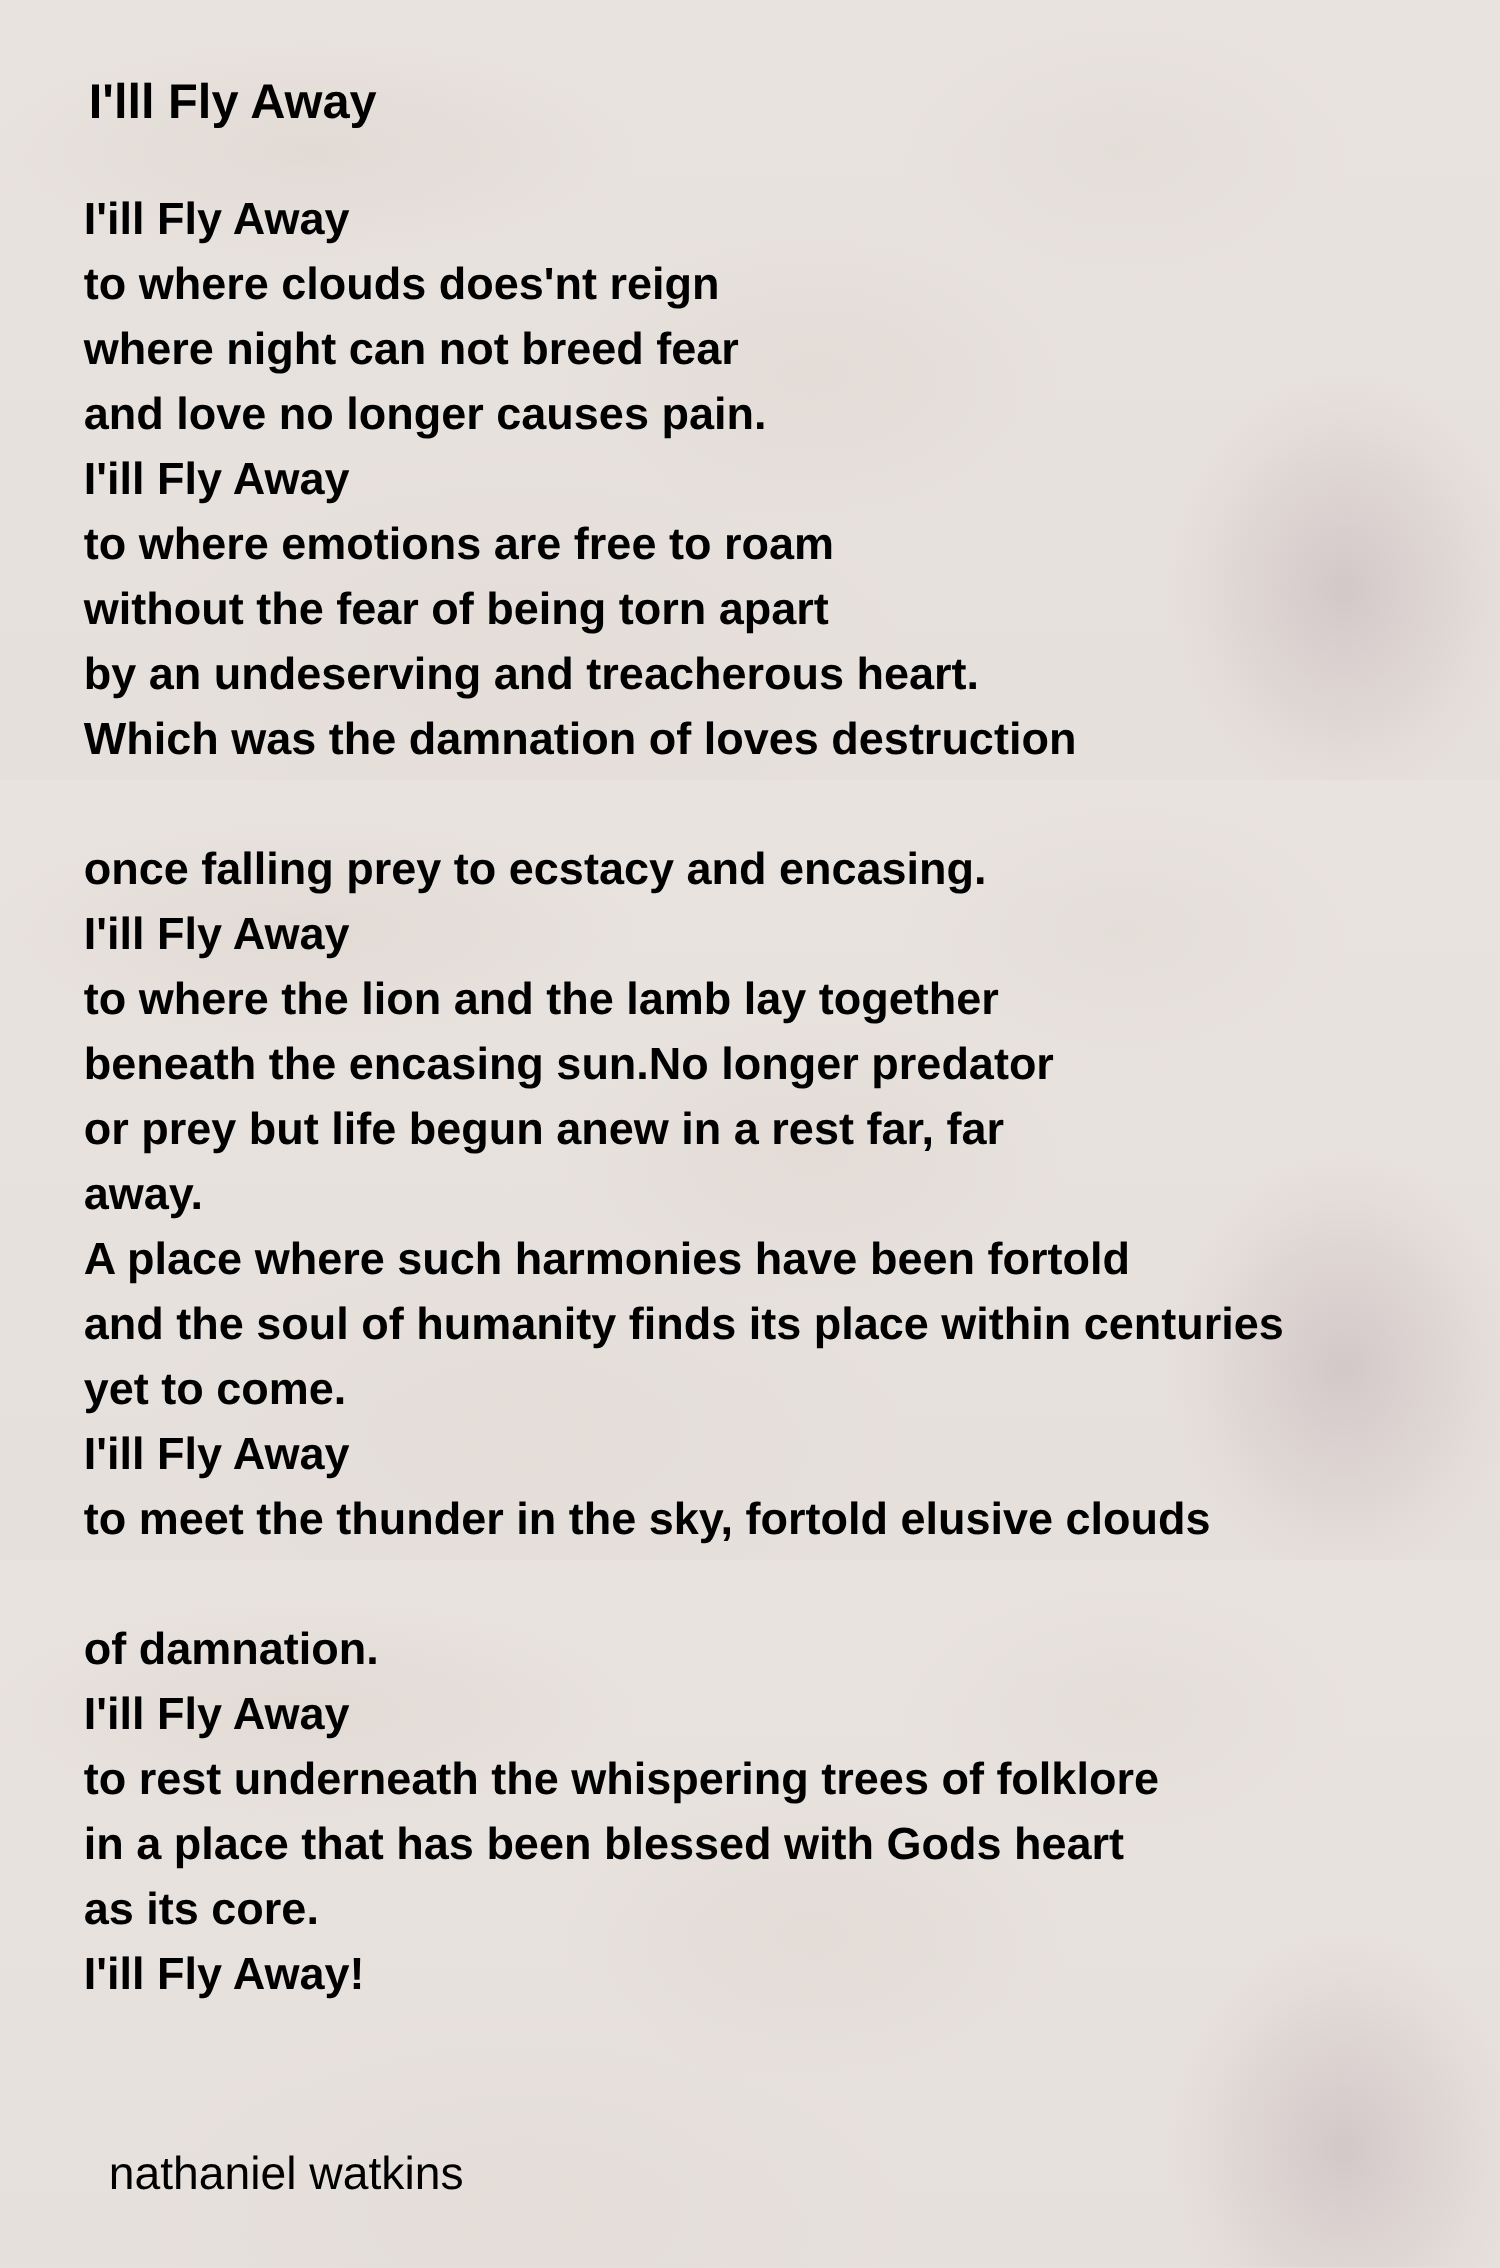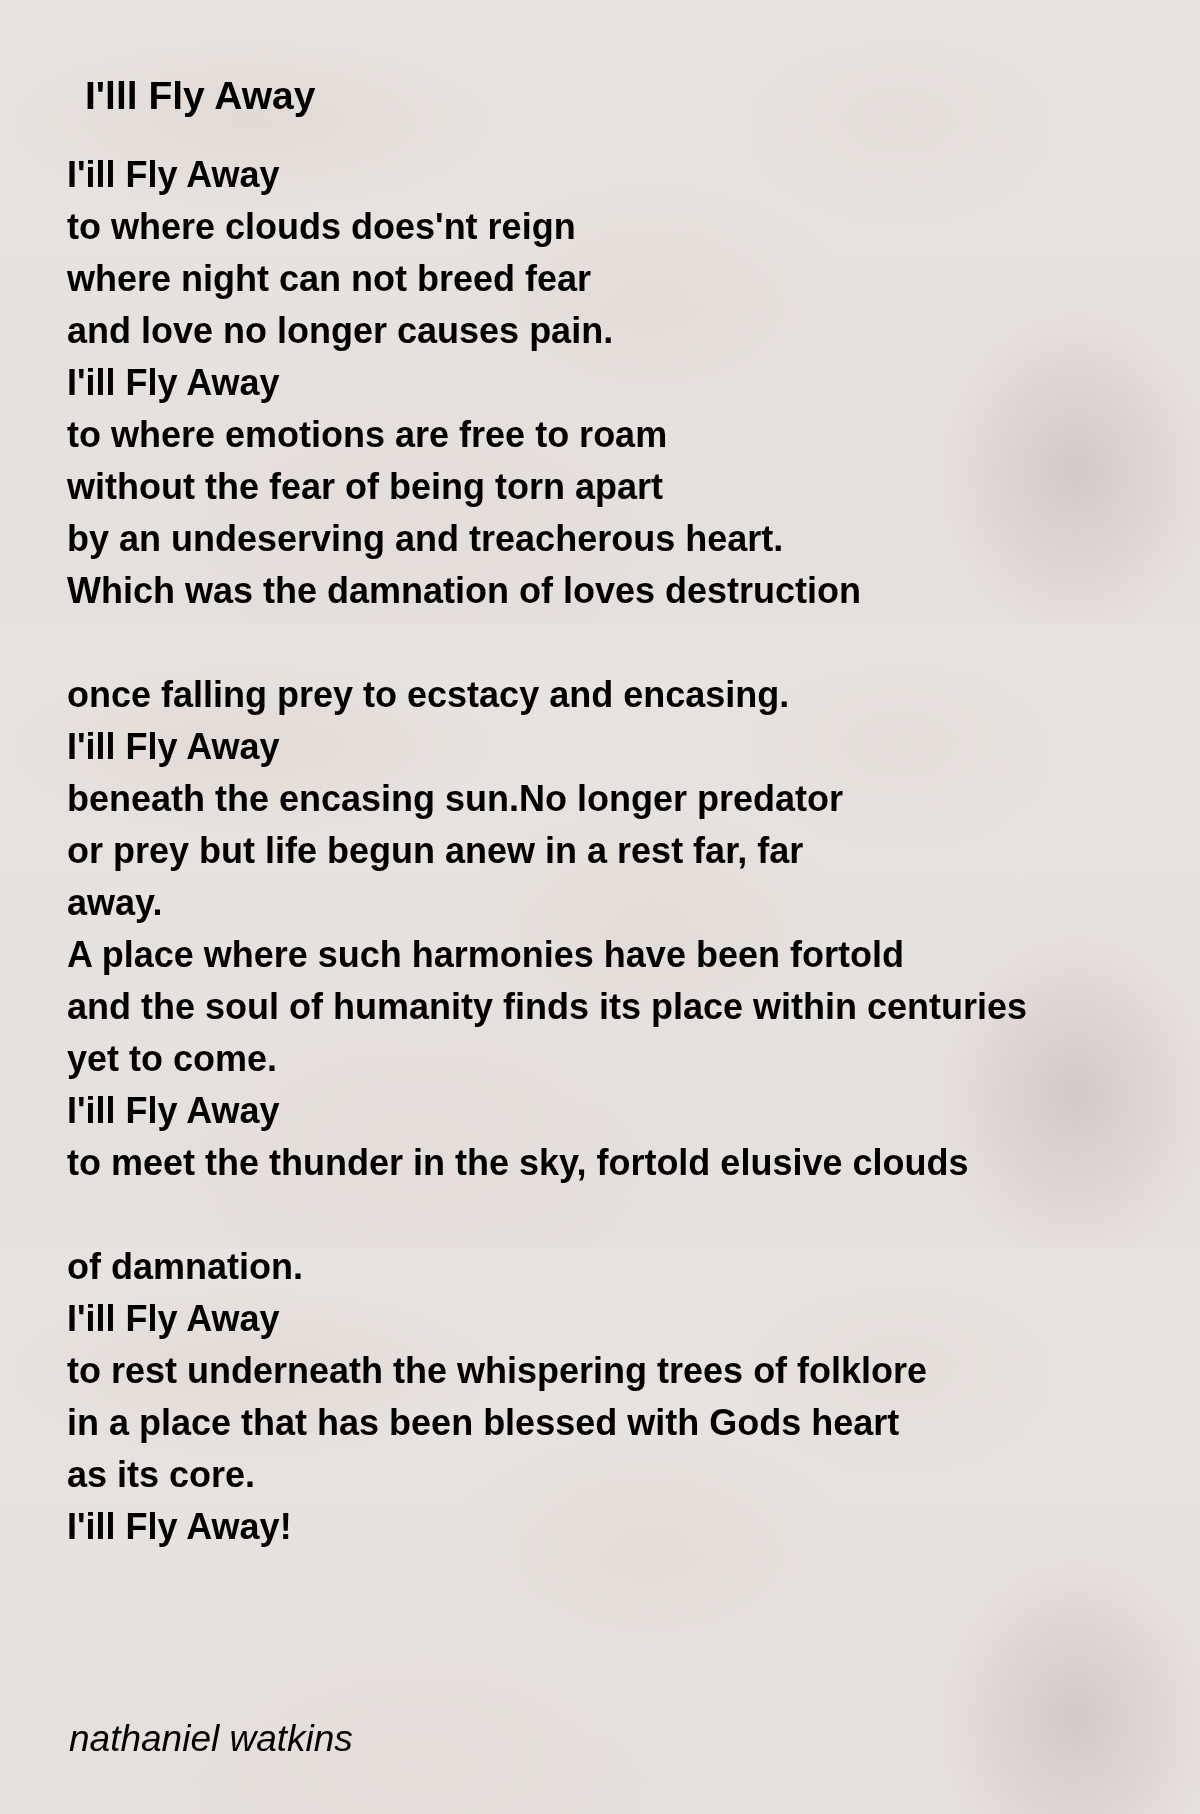--- a/index.html
+++ b/index.html
@@ -31,21 +31,21 @@
     .content {
       position: absolute;
       left: 67px;
       top: 0;
       width: 1100px;
     }
     .title {
       position: absolute;
       top: 52px;
       left: 0;
-      margin: 18px;
+      margin: 4px;
       font-size: 39px;
       font-weight: bold;
       line-height: 52px;
       white-space: nowrap;
     }
     .poem {
       position: absolute;
       top: 149px;
       left: 0;
       margin: 0;
@@ -55,24 +55,23 @@
     .poem-line {
       font-size: 36px;
       font-weight: bold;
       line-height: 52px;
       height: 52px;
       white-space: nowrap;
     }
     .author {
       position: absolute;
       top: 1716px;
-      left: 2px;
+      left: 20px;
       margin: 0;
       font-size: 37px;
-      font-style: italic;
       line-height: 46px;
       white-space: nowrap;
     }
   </style>
 </head>
 <body>
 
 <div class="bg-tile t0"></div>
 <div class="bg-tile t1"></div>
 <div class="bg-tile t2"></div>
@@ -86,20 +85,21 @@
     <li class="poem-line">where night can not breed fear</li>
     <li class="poem-line">and love no longer causes pain.</li>
     <li class="poem-line">I'ill Fly Away</li>
     <li class="poem-line">to where emotions are free to roam</li>
     <li class="poem-line">without the fear of being torn apart</li>
     <li class="poem-line">by an undeserving and treacherous heart.</li>
     <li class="poem-line">Which was the damnation of loves destruction</li>
     <li class="poem-line"></li>
     <li class="poem-line">once falling prey to ecstacy and encasing.</li>
     <li class="poem-line">I'ill Fly Away</li>
+    <li class="poem-line">to where the lion and the lamb lay together</li>
     <li class="poem-line">beneath the encasing sun.No longer predator</li>
     <li class="poem-line">or prey but life begun anew in a rest far, far</li>
     <li class="poem-line">away.</li>
     <li class="poem-line">A place where such harmonies have been fortold</li>
     <li class="poem-line">and the soul of humanity finds its place within centuries</li>
     <li class="poem-line">yet to come.</li>
     <li class="poem-line">I'ill Fly Away</li>
     <li class="poem-line">to meet the thunder in the sky, fortold elusive clouds</li>
     <li class="poem-line"></li>
     <li class="poem-line">of damnation.</li>

